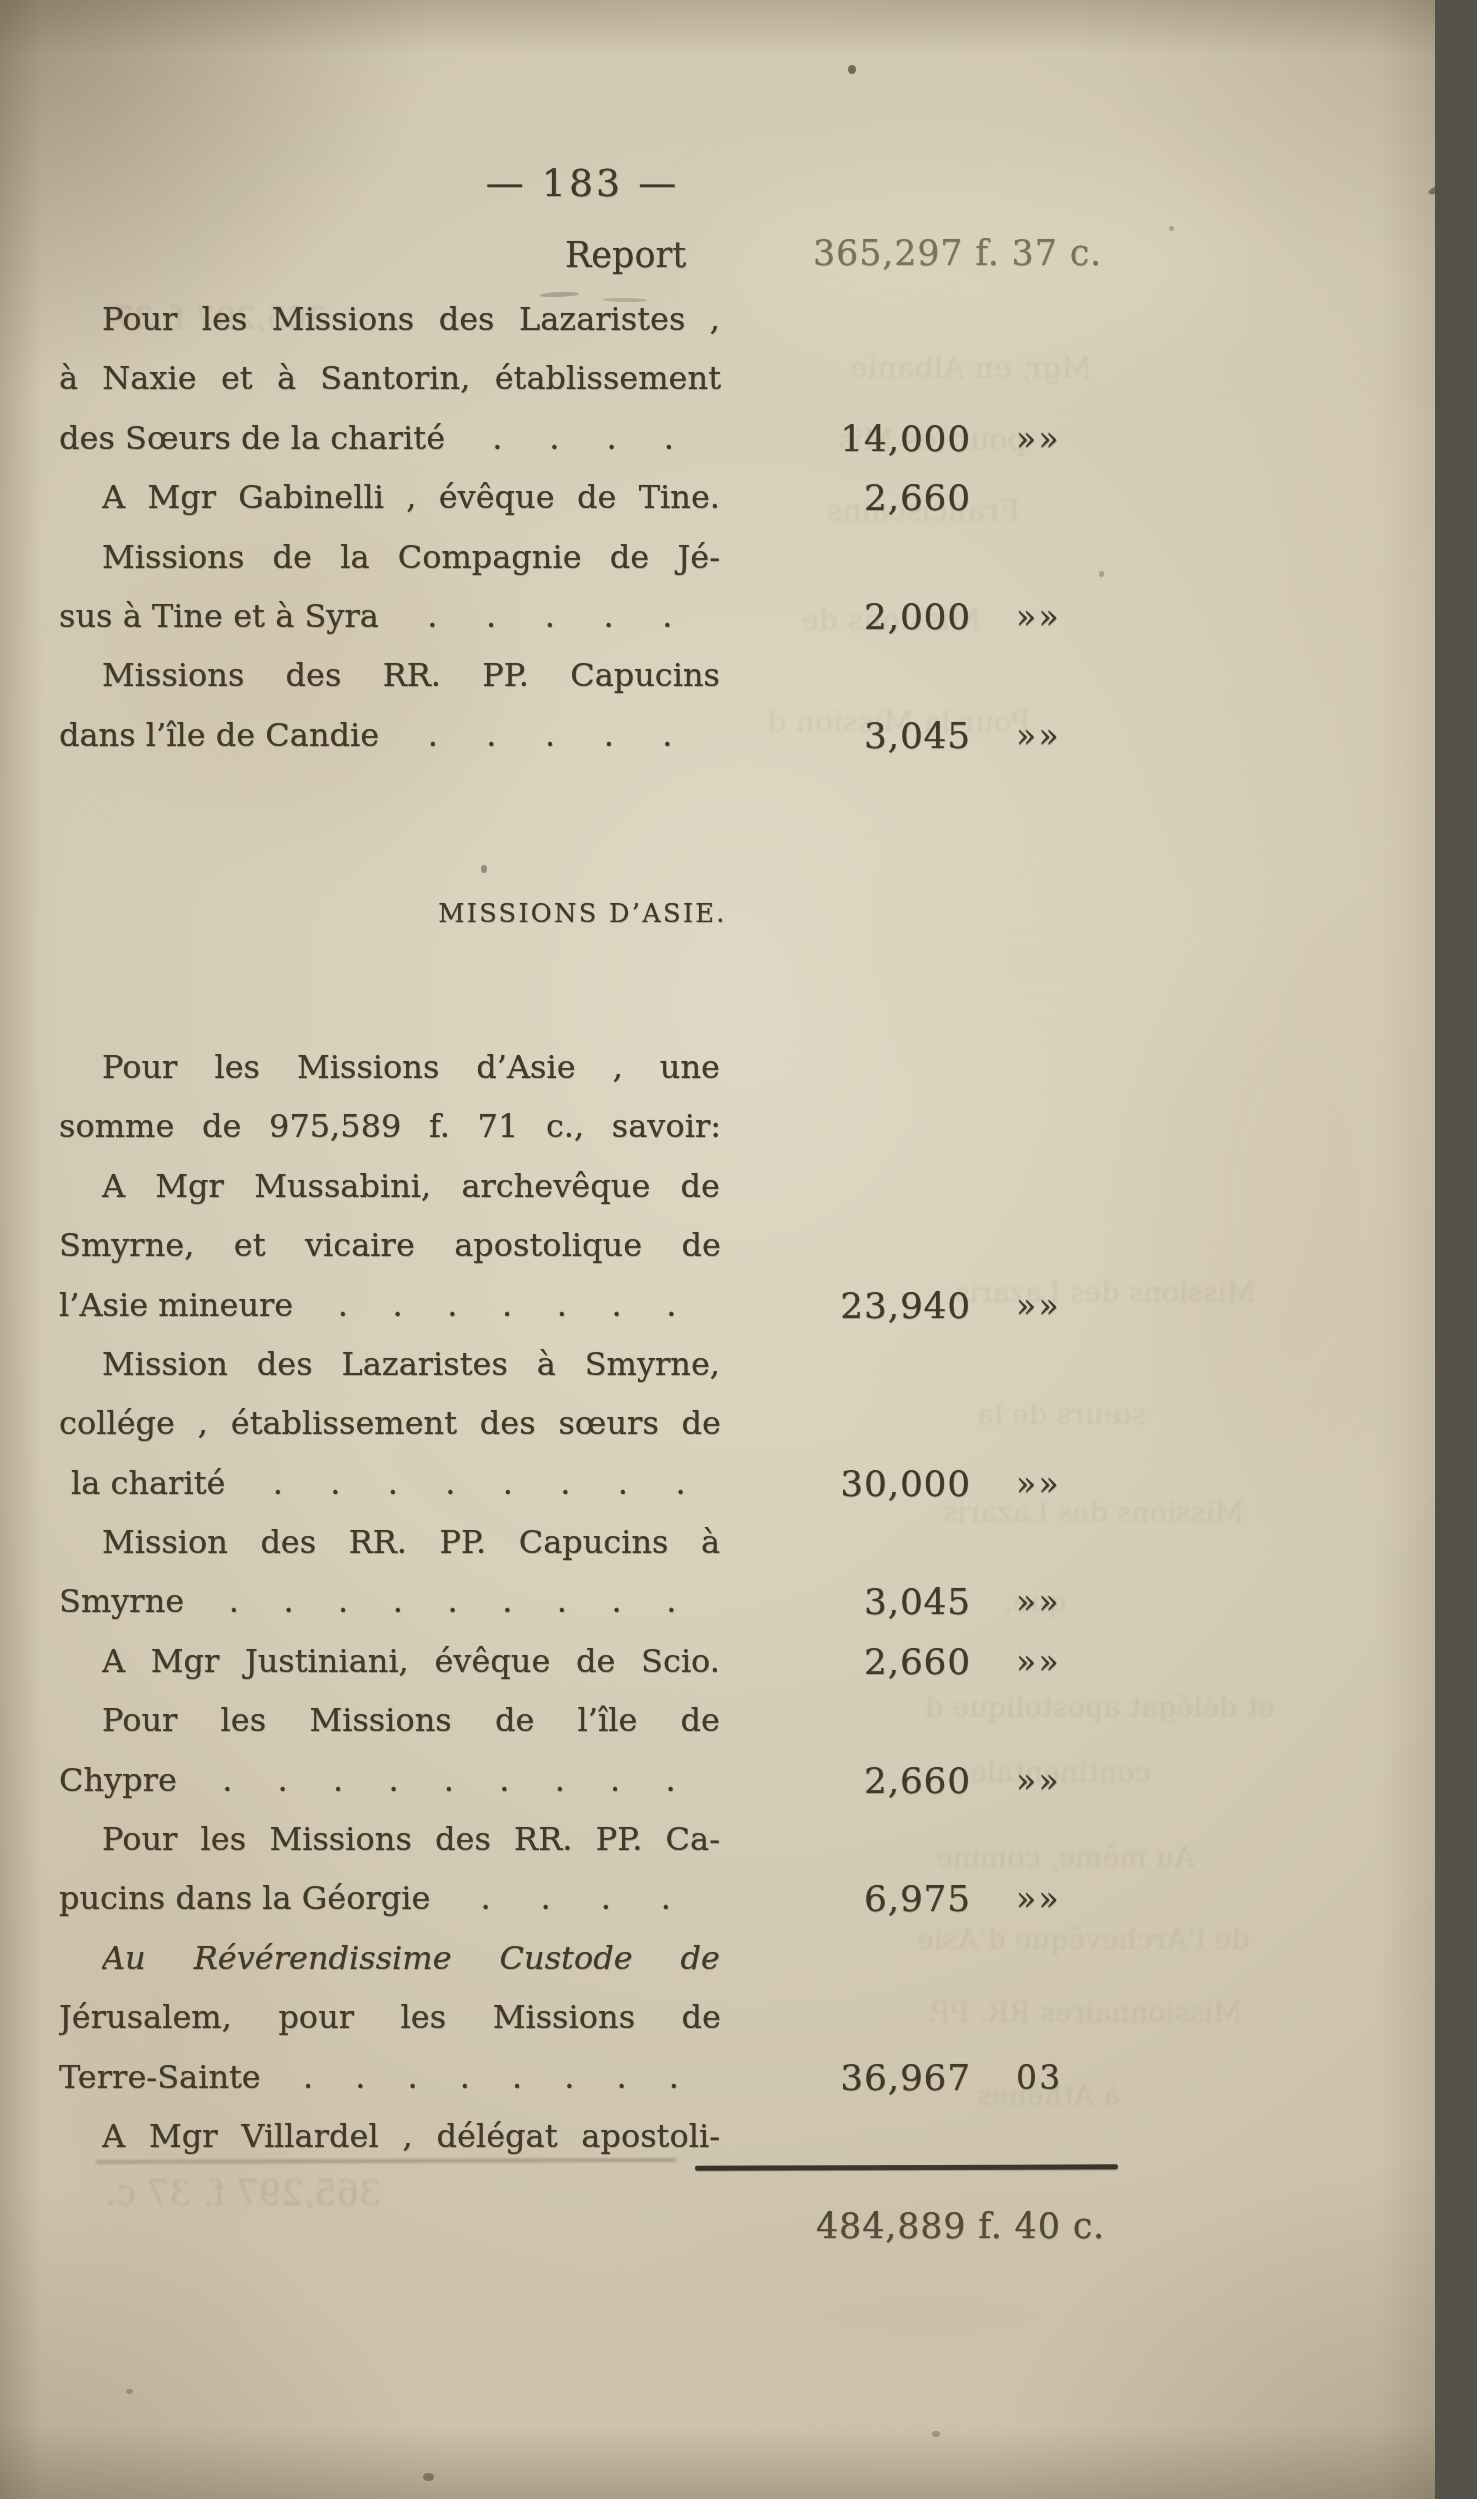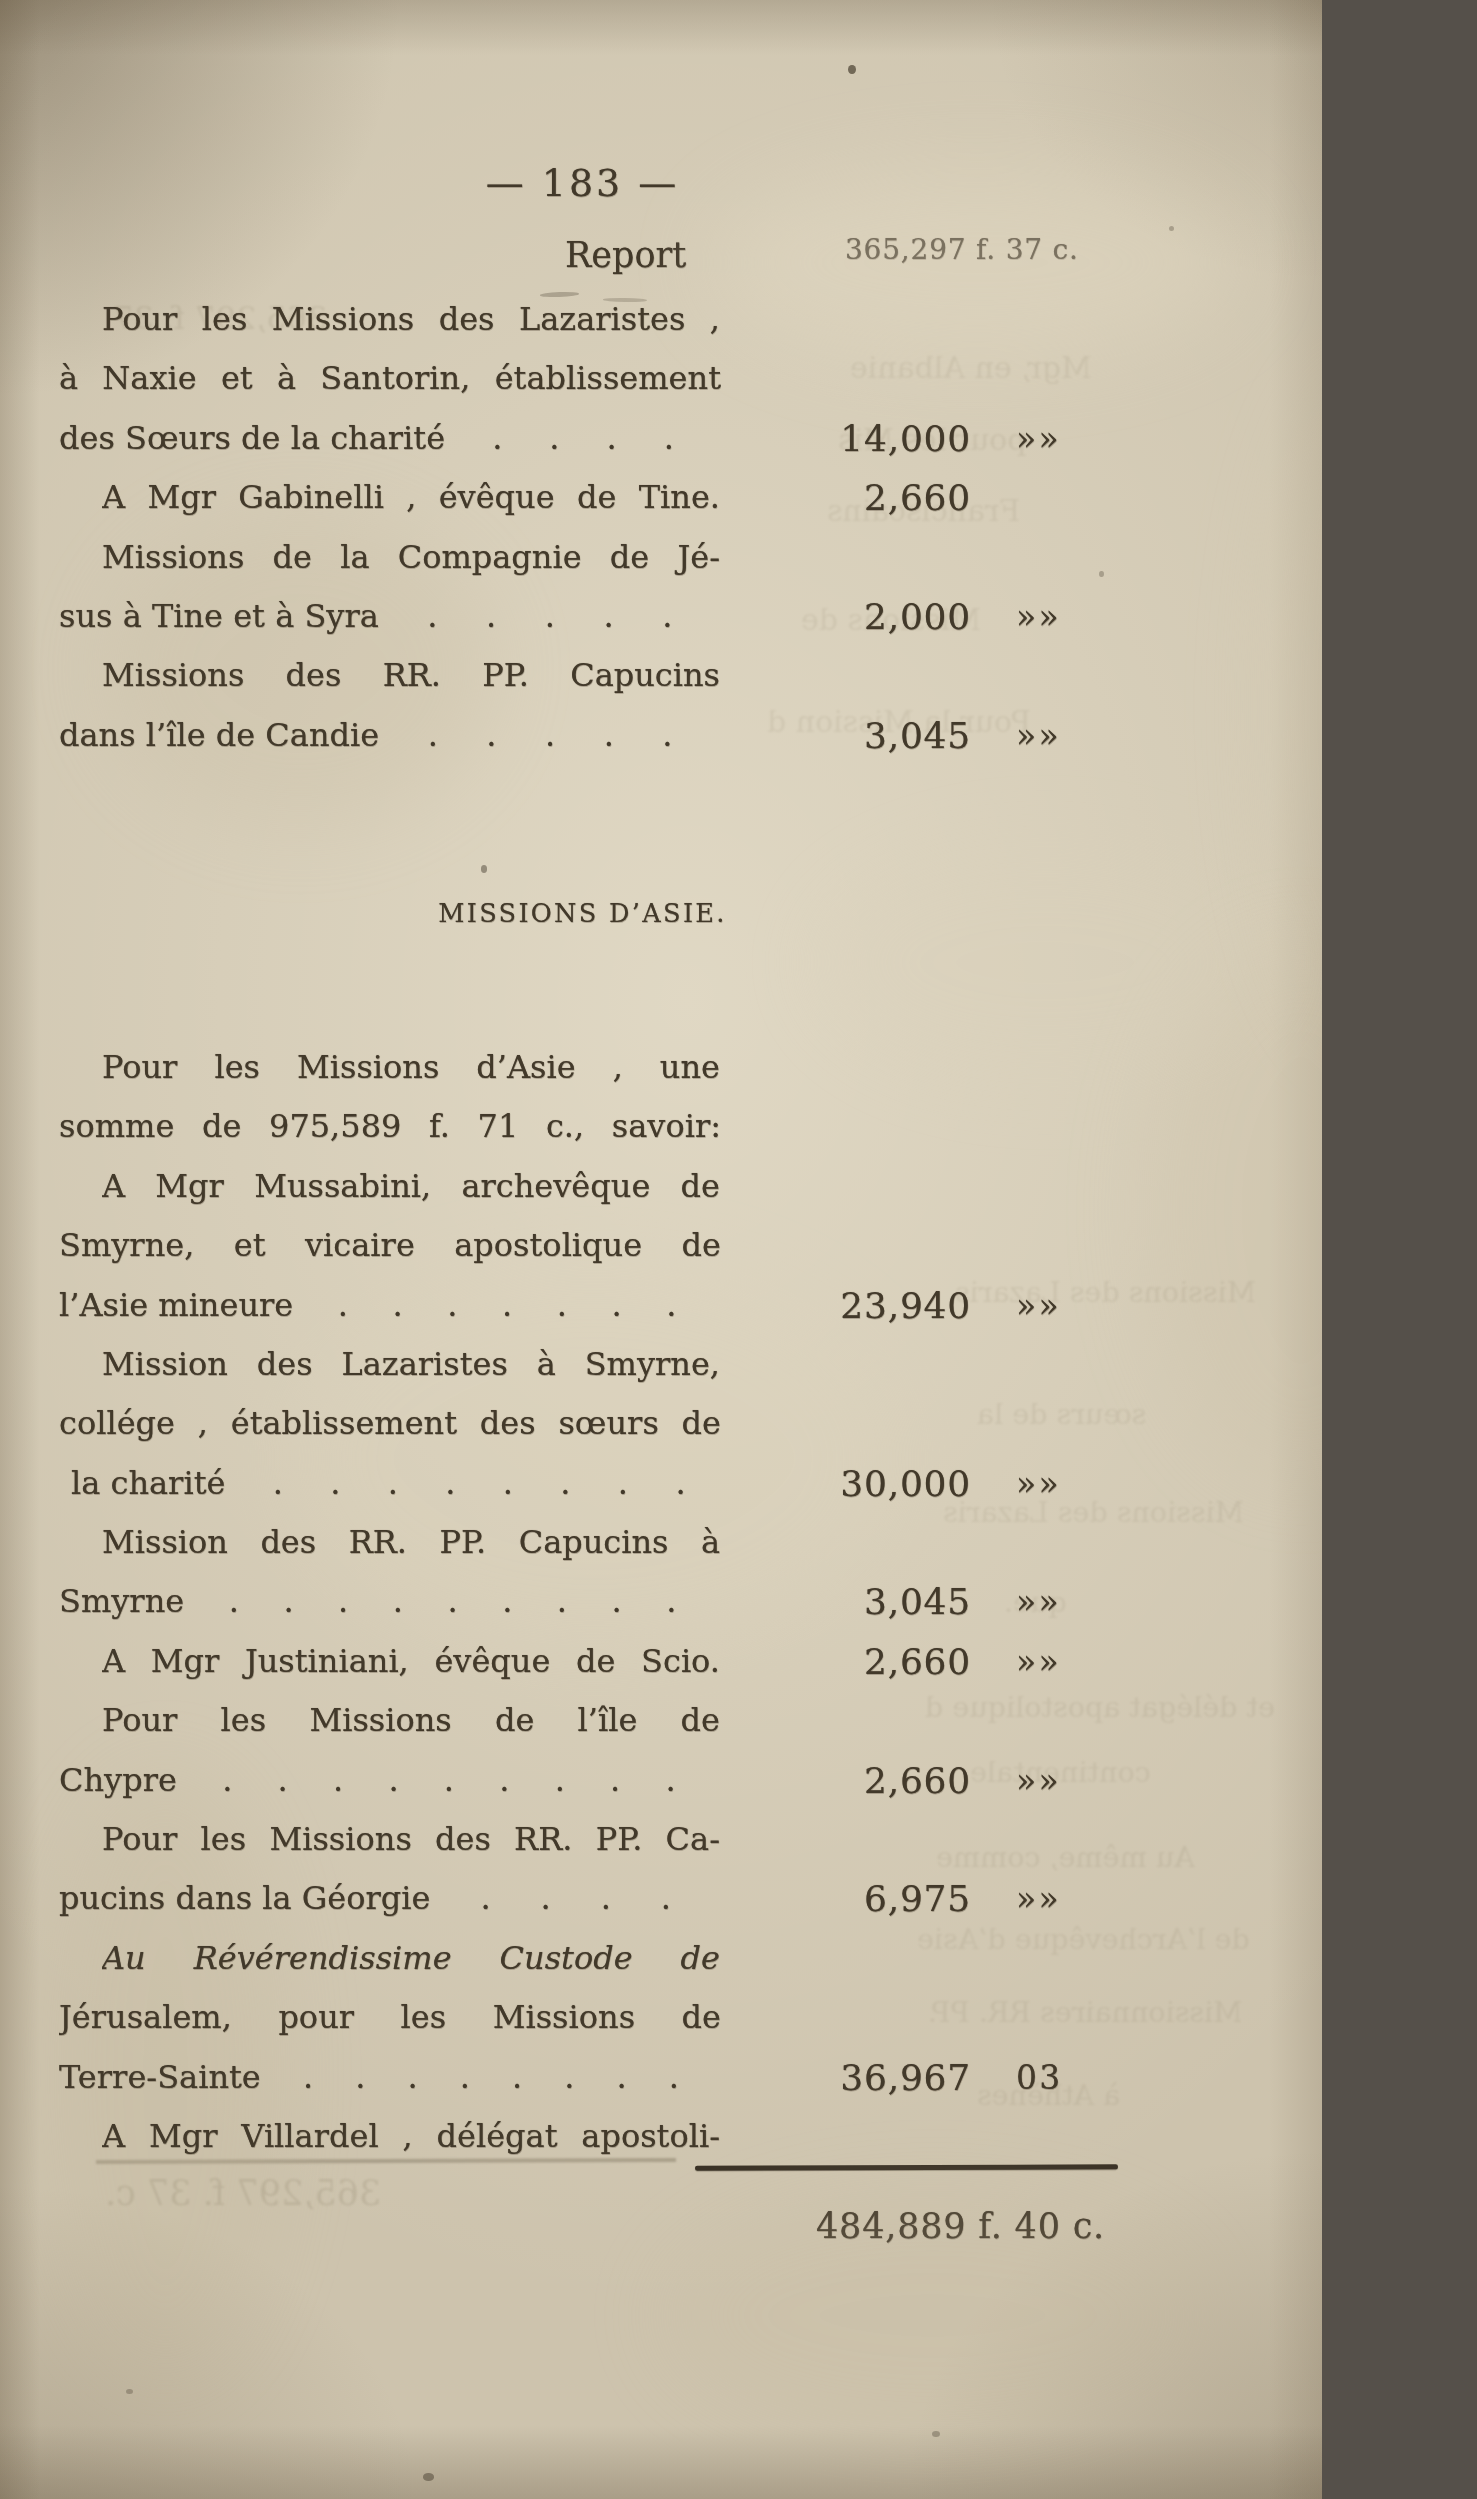--- a/index.html
+++ b/index.html
@@ -1,18 +1,18 @@
 <!DOCTYPE html>
 <html style="font-size:12px"><head>
 <meta charset="utf-8">
 <style>
   html,body{margin:0;padding:0;background:#55504a;}
   #page{
     position:relative;
-    width:1322px;height:2500px;
+    width:1435px;height:2500px;
     overflow:hidden;
     font-family:"DejaVu Serif","Liberation Serif",serif;
     color:#42392a;
     background-color:#cdc3ad;
     background-image:
       radial-gradient(120% 85% at 52% 40%, rgba(255,250,233,0.38), rgba(255,250,233,0) 62%),
       linear-gradient(90deg, rgba(108,93,70,0.30) 0px, rgba(108,93,70,0) 3%, rgba(108,93,70,0) 96%, rgba(108,93,70,0.18) 100%),
       linear-gradient(180deg, rgba(104,90,68,0.32) 0px, rgba(104,90,68,0) 2.2%, rgba(104,90,68,0) 97%, rgba(104,90,68,0.36) 100%),
       radial-gradient(42% 22% at 0% 0%, rgba(84,71,52,0.42), rgba(84,71,52,0) 72%),
       radial-gradient(36% 16% at 100% 0%, rgba(110,96,72,0.20), rgba(110,96,72,0) 70%),
@@ -24,21 +24,21 @@
     position:absolute;transform:scaleX(-1);filter:blur(1.2px);
     color:#6f6349;white-space:nowrap;pointer-events:none;line-height:1;
   }
   .speck{position:absolute;background:#3f3627;border-radius:50%;}
   .ink{ text-shadow:0 0 0.8px rgba(58,48,33,0.55), 0.5px 0.5px 0.4px rgba(58,48,33,0.25); }
   #page-number{
     position:absolute;left:406px;top:164px;width:353px;
     text-align:center;font-size:38px;letter-spacing:3px;line-height:1;
   }
   #report-label{position:absolute;left:565px;top:238px;font-size:35px;line-height:1;}
-  #report-amount{position:absolute;left:845px;top:236px;font-size:28px;line-height:1;letter-spacing:0.8px;}
+  #report-amount{position:absolute;left:813px;top:236px;font-size:35px;line-height:1;letter-spacing:0.8px;}
   #section-heading{
     position:absolute;left:404px;top:901px;width:357px;text-align:center;
     font-size:25.6px;letter-spacing:2.3px;line-height:1;
   }
   .line{
     position:absolute;font-size:32px;line-height:45px;height:47px;overflow:hidden;
   }
   .line.just{text-align:justify;text-align-last:justify;text-justify:inter-word;word-spacing:3.8px;}
   .line.flexline{display:flex;align-items:baseline;}
   .line .t{white-space:pre;flex:0 0 auto;}

